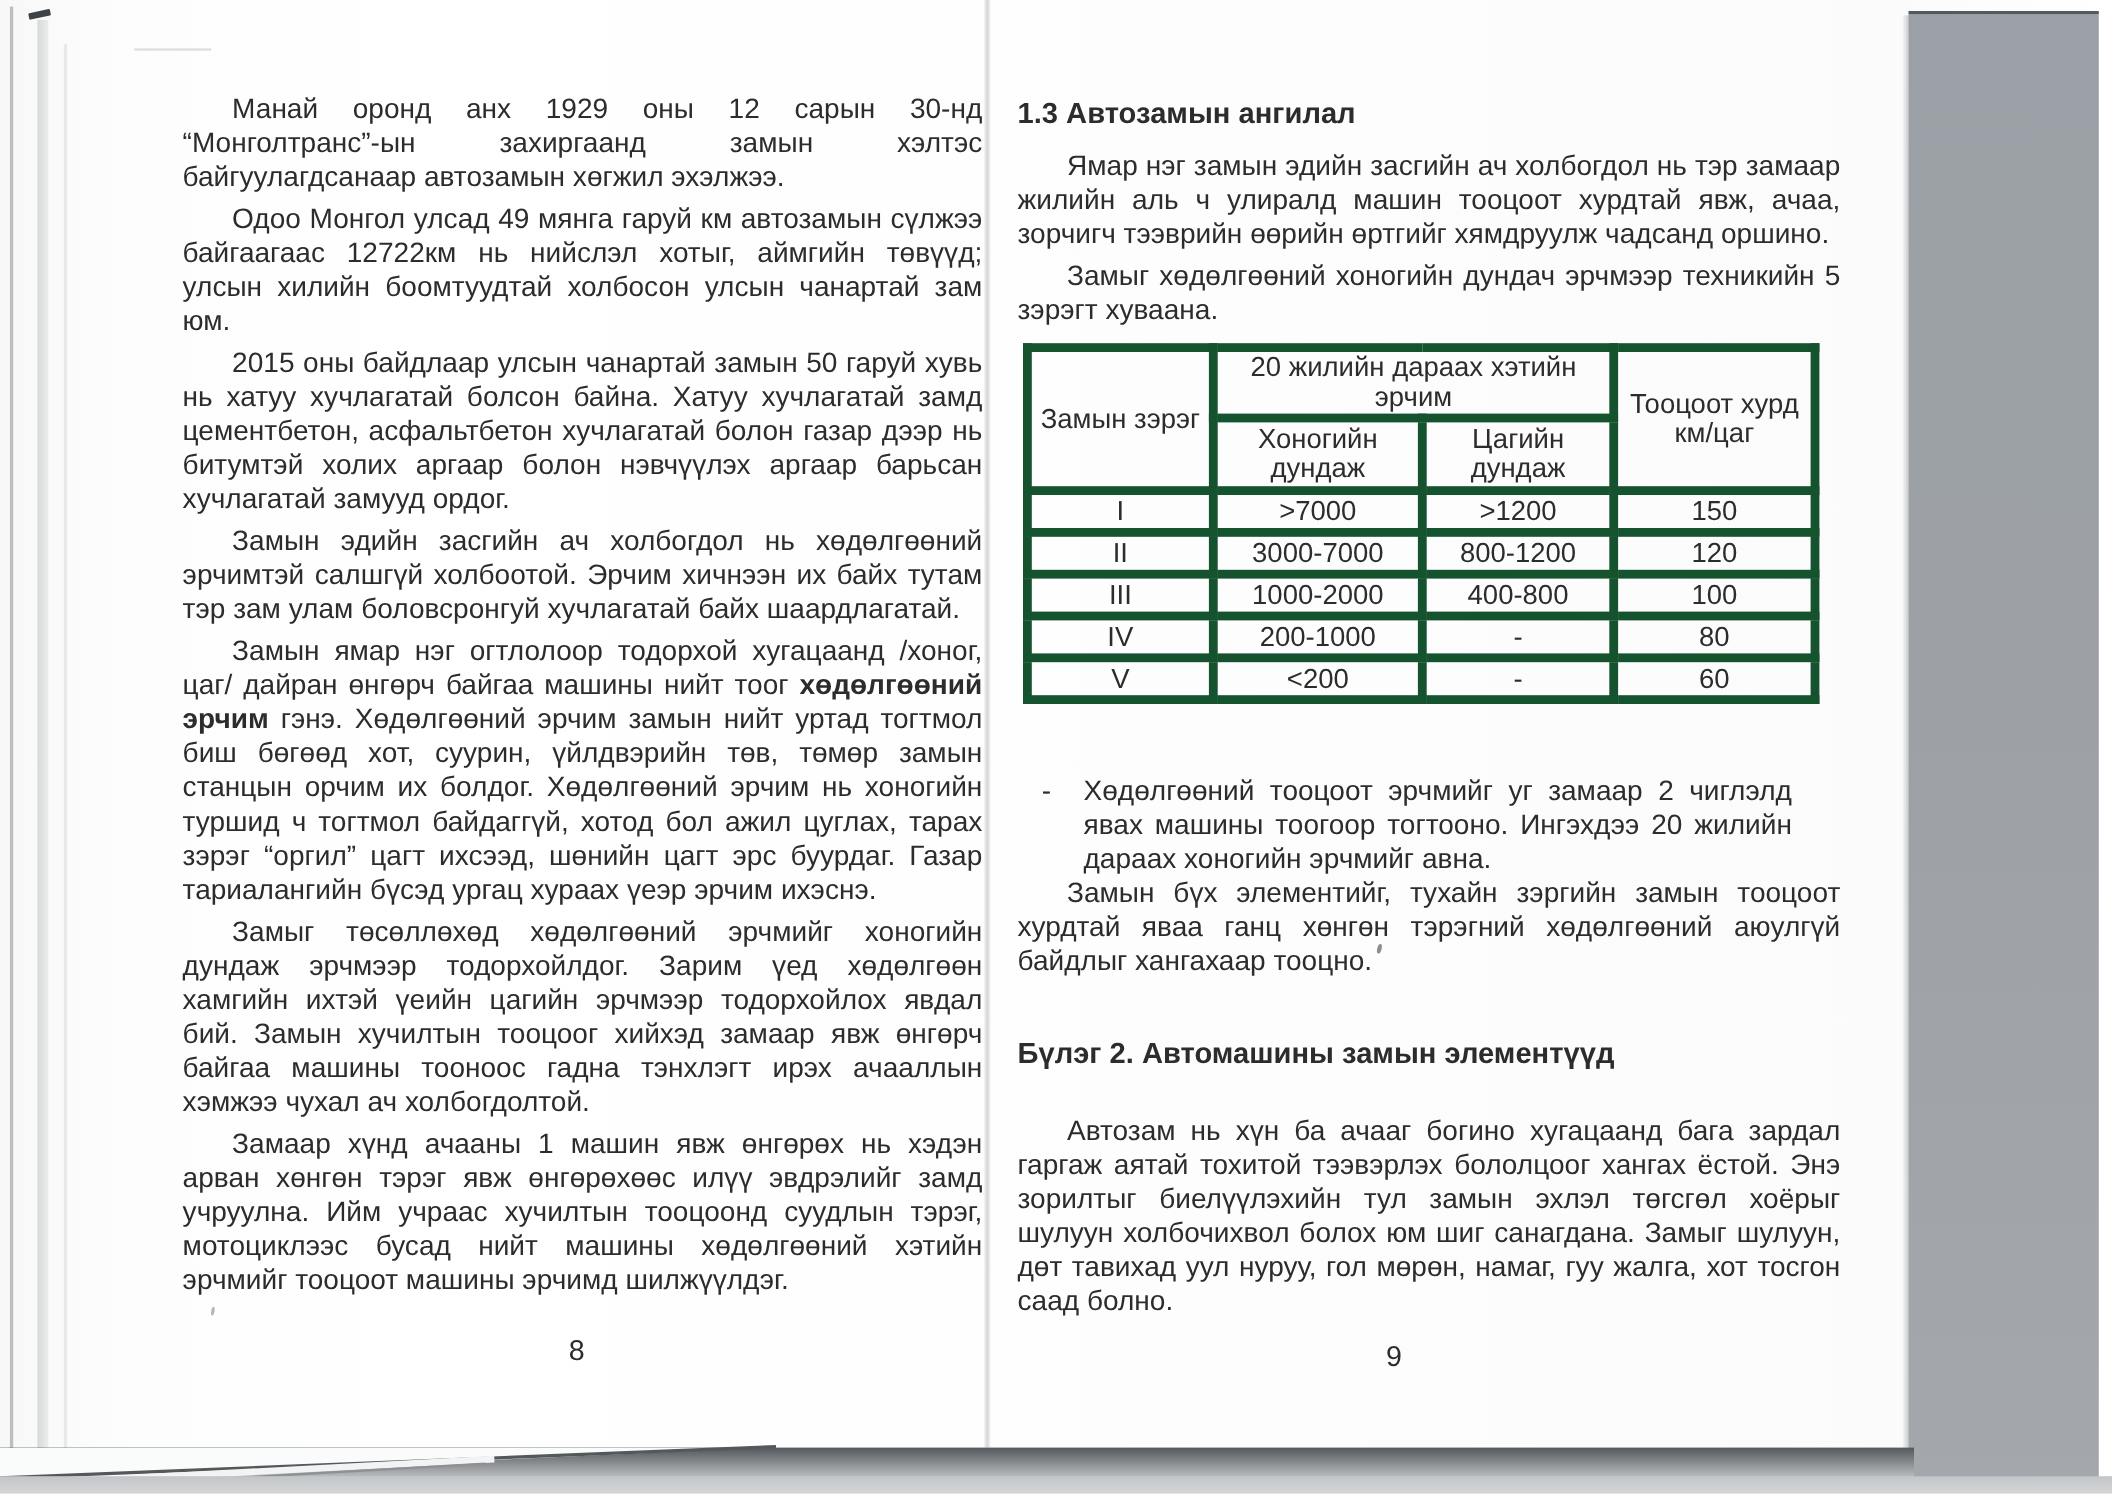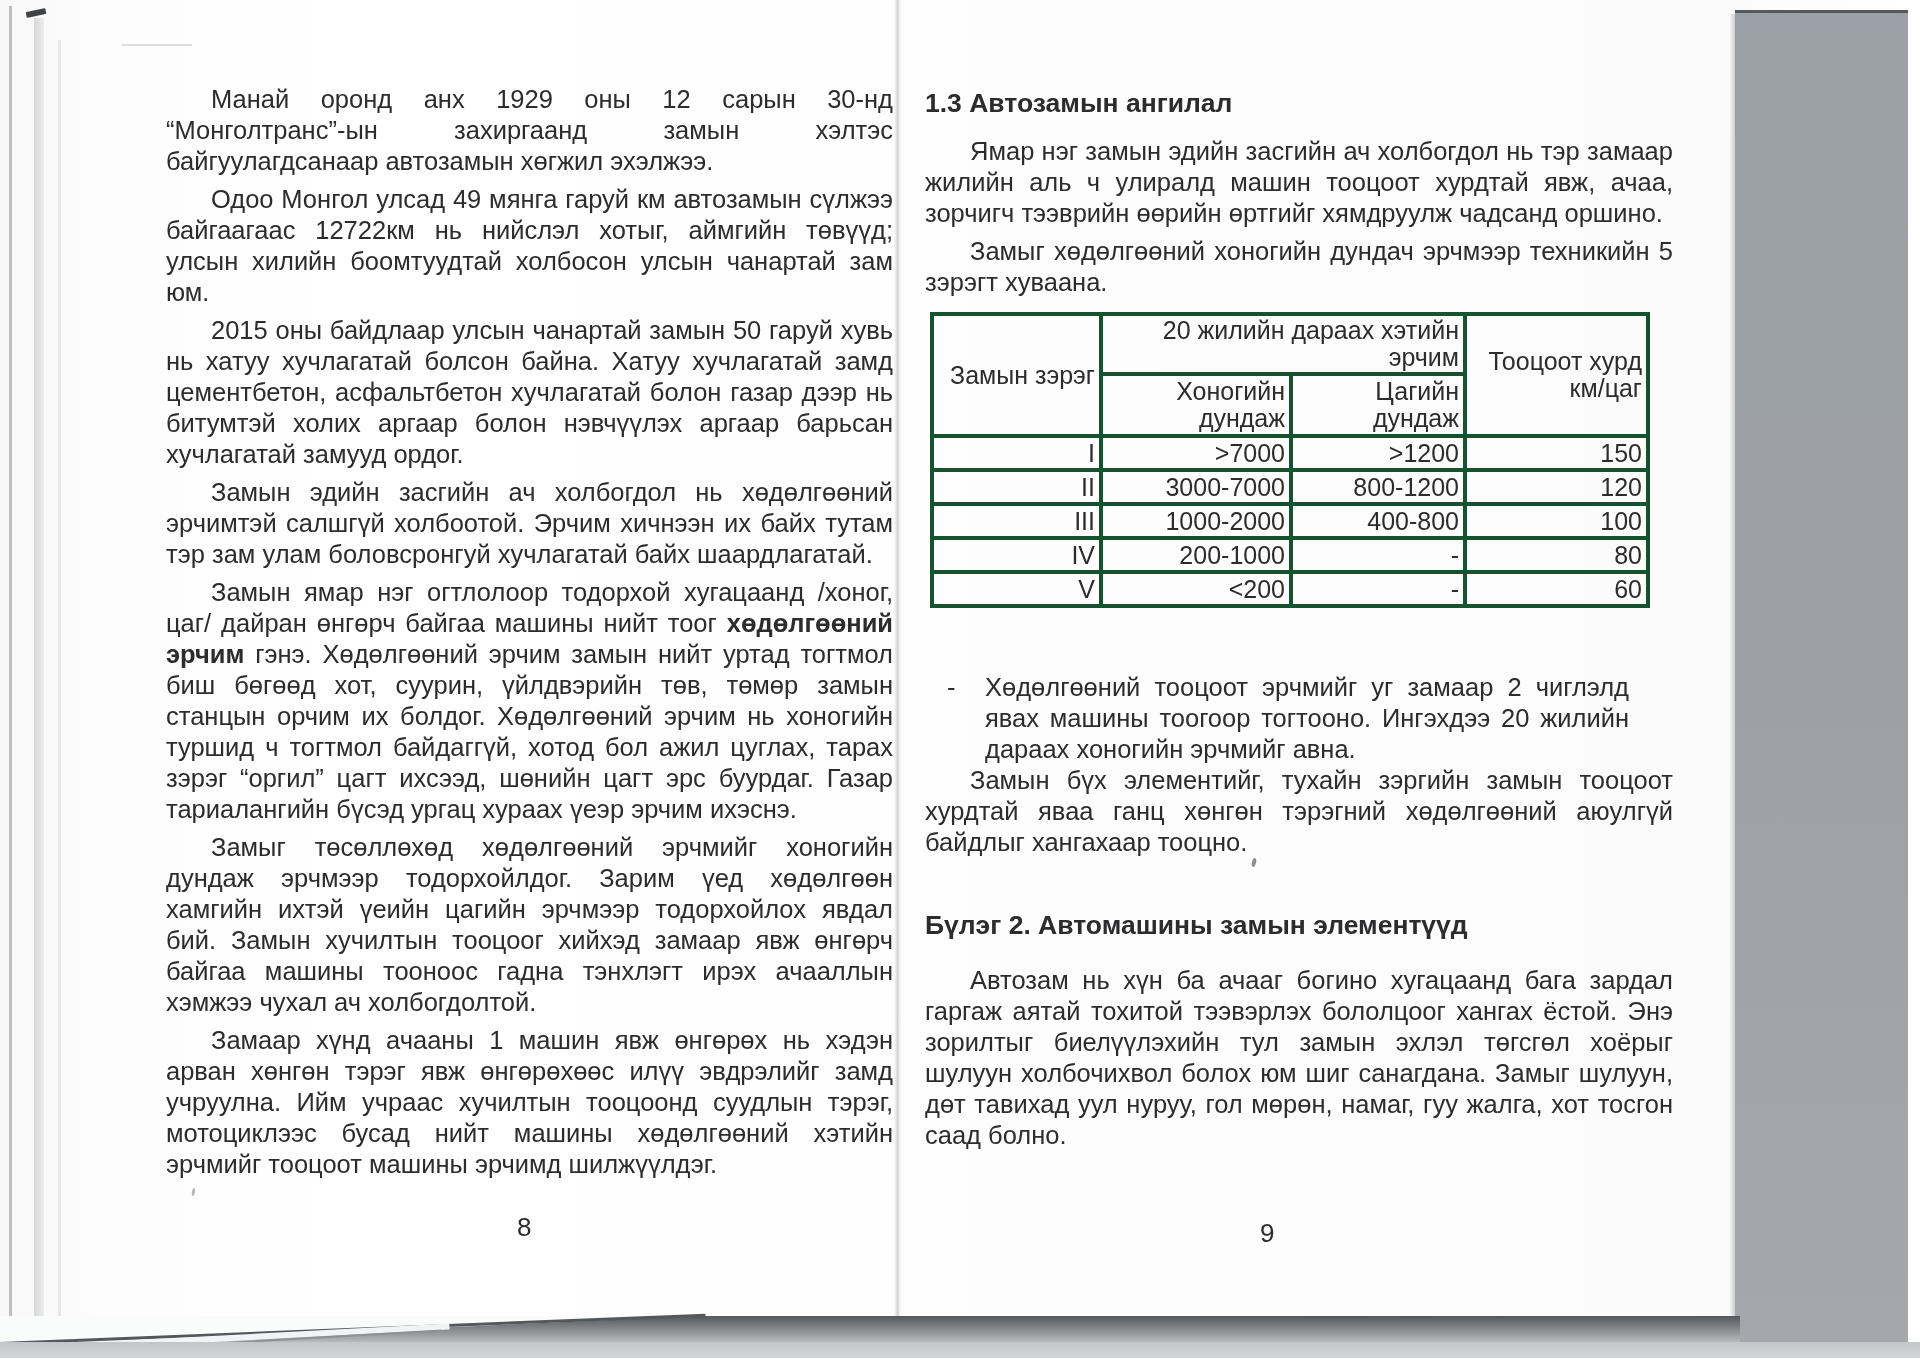--- a/index.html
+++ b/index.html
@@ -44,25 +44,25 @@
     transform:rotate(-3.3deg);transform-origin:left center;}
   
   .page-col{position:absolute;color:#2c2c2e;font-size:25.5px;line-height:31px;text-align:justify;}
   .page-col p{margin:0 0 7px 0;text-indent:45px;}
   #left-col{left:166px;top:84px;width:727px;}
   #right-col{left:925px;top:88px;width:748px;}
   .heading{font-weight:bold;text-indent:0;font-size:26.5px;}
   #right-col .section-heading{margin:0 0 17px 0;}
   #right-col .chapter-heading{margin:52px 0 0 0;}
   #right-col .subsection-heading{margin:32px 0 0 0;}
-  #right-col .p4{margin-top:24px;}
+  #right-col .p4{margin-top:40px;}
   
   .rc-table{border-collapse:collapse;table-layout:fixed;margin:14px 0 0 5px;
     font-size:25px;line-height:27px;color:#2c2c2e;}
-  .rc-table td{border:4px solid #14532d;text-align:right;vertical-align:middle;padding:1px 4px;margin-left:36px;}
+  .rc-table td{border:8px solid #14532d;text-align:center;vertical-align:middle;padding:1px 4px;margin-left:36px;}
   .rc-table .hdr1{height:48px;}
   .rc-table .hdr2 td{height:56px;}
   .rc-table .drow td{height:28px;}
   
   .bullet-row{display:flex;margin-top:64px;text-indent:0;}
   .bullet-marker{width:60px;padding-left:22px;box-sizing:border-box;}
   .bullet-text{width:644px;text-align:justify;}
   .p3{margin-top:30px;}
   
   .page-number{position:absolute;color:#2c2c2e;font-size:26px;}

